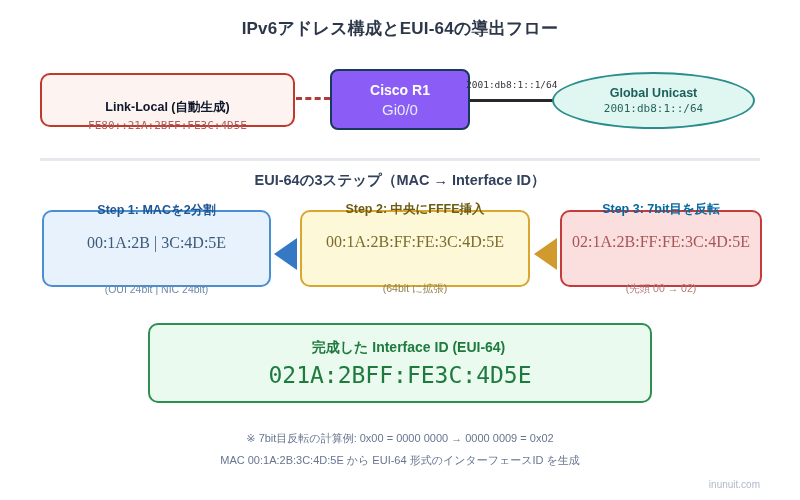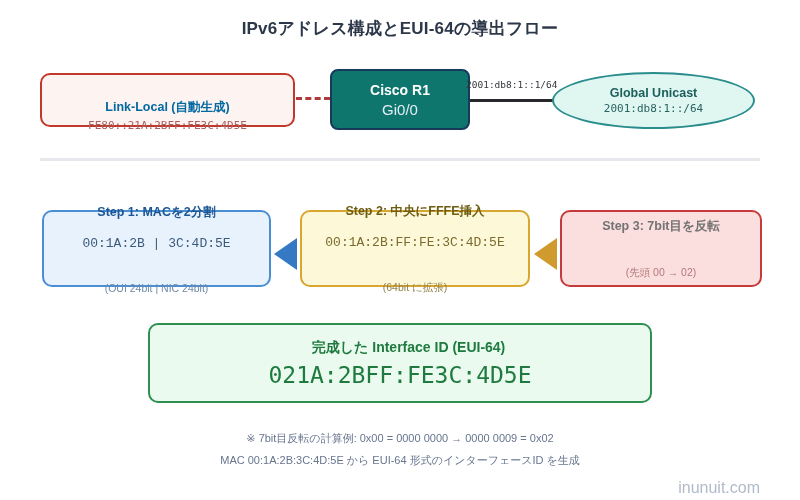--- a/index.html
+++ b/index.html
@@ -6,28 +6,28 @@
   body { font-family: "Liberation Sans", "DejaVu Sans", sans-serif; background:#ffffff; }
   .canvas { position:relative; width:800px; height:500px; background:#ffffff; overflow:hidden; }
 
   .page-title { position:absolute; top:17px; left:0; width:100%; text-align:center;
     font-size:17px; font-weight:bold; color:#2c3749; letter-spacing:0.2px; }
 
   
   .ll-box { position:absolute; left:40px; top:73px; width:255px; height:54px;
     background:#fdf3f1; border:2px solid #c0392b; border-radius:10px;
     display:flex; flex-direction:column; align-items:center; justify-content:center; gap:3px; }
-  .ll-title { font-size:12.5px; font-weight:bold; color:#0369a1;margin-top:31px; }
+  .ll-title { font-size:12.5px; font-weight:bold; color:#0f172a;margin-top:31px; }
   .ll-addr { font-family:"DejaVu Sans Mono", monospace; font-size:11px; color:#a86060; }
 
   .dash-link { position:absolute; left:296px; top:97px; width:34px; height:0;
     border-top:3px dashed #b03a3a; }
 
   .router-box { position:absolute; left:330px; top:69px; width:140px; height:61px;
-    background:#0f766e; border:2px solid #16395c; border-radius:8px;
+    background:#8b5cf6; border:2px solid #16395c; border-radius:8px;
     display:flex; flex-direction:column; align-items:center; justify-content:center; gap:3px; }
   .router-name { font-size:14px; font-weight:bold; color:#ffffff; }
   .router-if { font-size:15px; color:#e3edf8;text-align:center; }
 
   .solid-link { position:absolute; left:470px; top:99px; width:85px; height:2.5px; background:#26282b; }
   .link-label { position:absolute; left:466px; top:79px; width:92px; text-align:left;
     font-family:"DejaVu Sans Mono", monospace; font-size:9.5px; color:#33363b; }
 
   .gu-ellipse { position:absolute; left:552px; top:72px; width:203px; height:57px;
     background:#e0f6f1; border:2.5px solid #2a8d8d; border-radius:50%;
@@ -42,22 +42,22 @@
 
   
   .step-box { position:absolute; top:210px; height:77px; border-radius:10px;
     display:flex; flex-direction:column; align-items:center; justify-content:center; gap:15px; }
   .step1 { left:42px;  width:229px; background:#e8f2fc; border:2px solid #4a8fd4; }
   .step2 { left:300px; width:230px; background:#fcf8d8; border:2px solid #d9a630; }
   .step3 { left:560px; width:202px; background:#fbdede; border:2px solid #c53a3a; }
   .step-title { font-size:12.5px; font-weight:bold; }
   .step1 .step-title { color:#1d5694; }
   .step2 .step-title { color:#6d5c12; }
-  .step3 .step-title { color:#737373; }
-  .step-value { font-family:Liberation Mono, monospace; font-size:13px; }
+  .step3 .step-title { color:#0369a1; }
+  .step-value { font-family:Liberation Serif, serif; font-size:16px; }
   .step1 .step-value { color:#3c5a7c; }
   .step2 .step-value { color:#7c6a2e; }
   .step3 .step-value { color:#a85555; }
   .step-caption { font-size:10.5px;margin-top:16px; }
   .step1 .step-caption { color:#6e89a8; }
   .step2 .step-caption { color:#92824e; }
   .step3 .step-caption { color:#b37878; }
 
   .tri { position:absolute; top:238px; width:0; height:0; border-style:solid;
     border-width:16px 23px 16px 0; }
@@ -68,21 +68,21 @@
   .result-box { position:absolute; left:148px; top:323px; width:504px; height:80px;
     background:#eafaef; border:2.5px solid #2f8f50; border-radius:10px;
     display:flex; flex-direction:column; align-items:center; justify-content:center; gap:5px; }
   .result-title { font-size:14px; font-weight:bold; color:#1e7a3e;margin-left:17px; }
   .result-value { font-family:"DejaVu Sans Mono", monospace; font-size:23px; color:#1e7a3e; }
 
   .note { position:absolute; left:0; width:100%; text-align:center; font-size:11px; color:#67758f; }
   .note1 { top:431px; }
   .note2 { top:453px; }
 
-  .watermark { position:absolute; right:40px; top:479px; font-size:16px; color:#b0bac8; }
+  .watermark { position:absolute; right:40px; top:479px; font-size:10px; color:#b0bac8; }
 </style>
 </head>
 <body>
 
 <div class="canvas">
 
   <div class="page-title">IPv6アドレス構成とEUI-64の導出フロー</div>
 
   <div class="ll-box">
     <div class="ll-title">Link-Local (自動生成)</div>
@@ -99,39 +99,41 @@
   <div class="solid-link"></div>
   <div class="link-label">2001:db8:1::1/64</div>
 
   <div class="gu-ellipse">
     <div class="gu-title">Global Unicast</div>
     <div class="gu-addr">2001:db8:1::/64</div>
   </div>
 
   <div class="divider"></div>
 
+  <div class="section-heading">EUI-64の3ステップ（MAC → Interface ID）</div>
 
   <div class="step-box step1">
     <div class="step-title">Step 1: MACを2分割</div>
     <div class="step-value">00:1A:2B | 3C:4D:5E</div>
     <div class="step-caption">(OUI 24bit | NIC 24bit)</div>
   </div>
 
   <div class="tri tri-blue"></div>
 
   <div class="step-box step2">
     <div class="step-title">Step 2: 中央にFFFE挿入</div>
     <div class="step-value">00:1A:2B:FF:FE:3C:4D:5E</div>
     <div class="step-caption">(64bit に拡張)</div>
   </div>
 
   <div class="tri tri-gold"></div>
 
   <div class="step-box step3">
     <div class="step-title">Step 3: 7bit目を反転</div>
+    <div class="step-value">02:1A:2B:FF:FE:3C:4D:5E</div>
     <div class="step-caption">(先頭 00 → 02)</div>
   </div>
 
   <div class="result-box">
     <div class="result-title">完成した Interface ID (EUI-64)</div>
     <div class="result-value">021A:2BFF:FE3C:4D5E</div>
   </div>
 
   <div class="note note1">※ 7bit目反転の計算例: 0x00 = 0000 0000 → 0000 0009 = 0x02</div>
   <div class="note note2">MAC 00:1A:2B:3C:4D:5E から EUI-64 形式のインターフェースID を生成</div>

